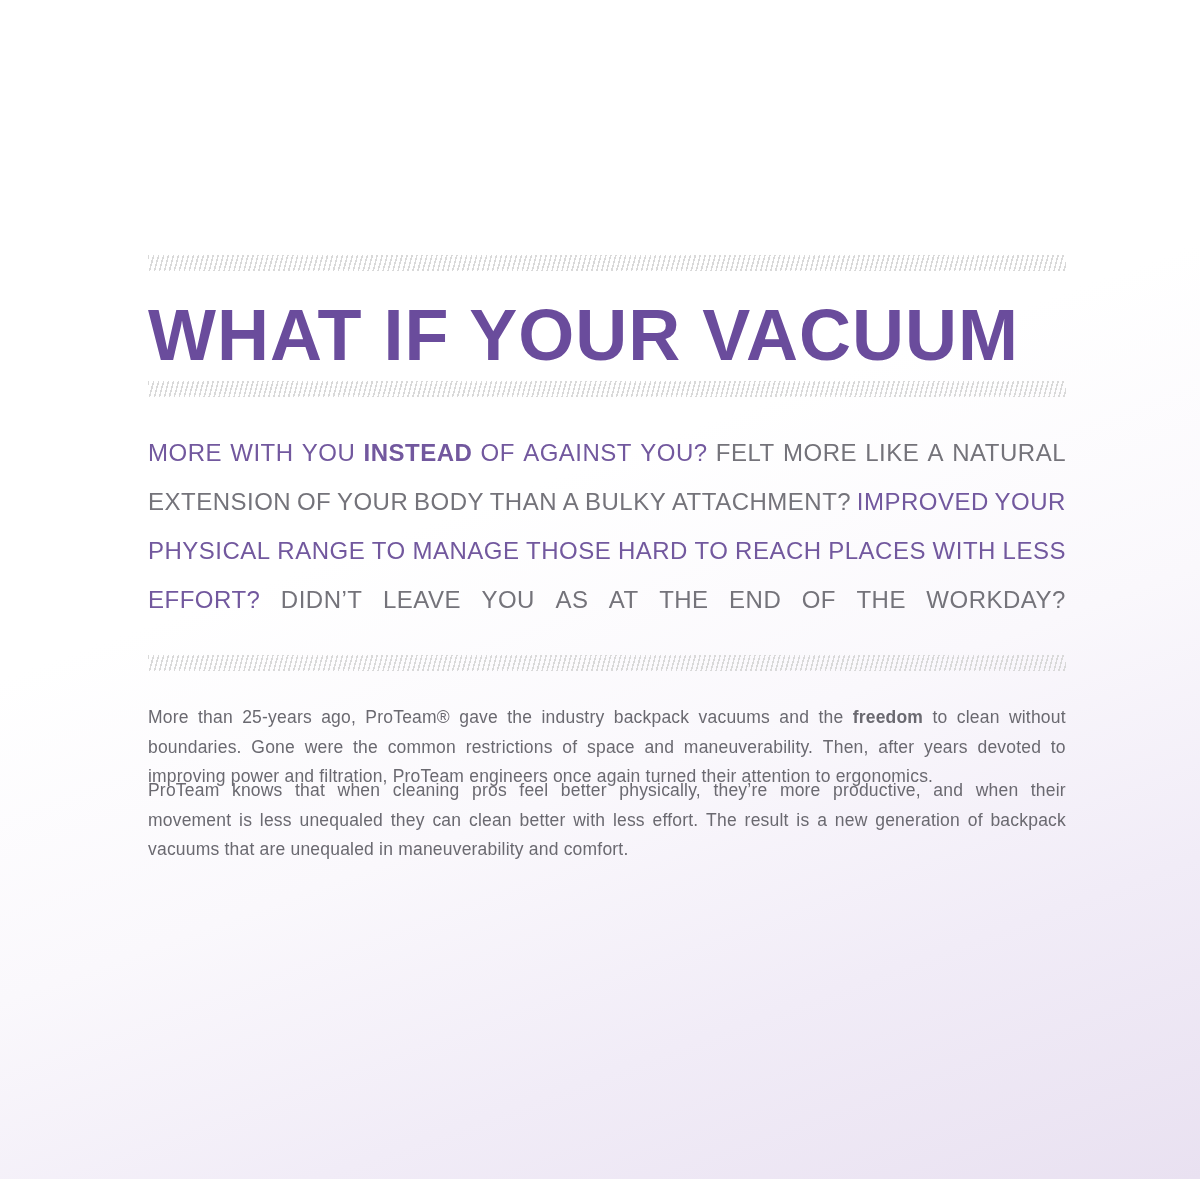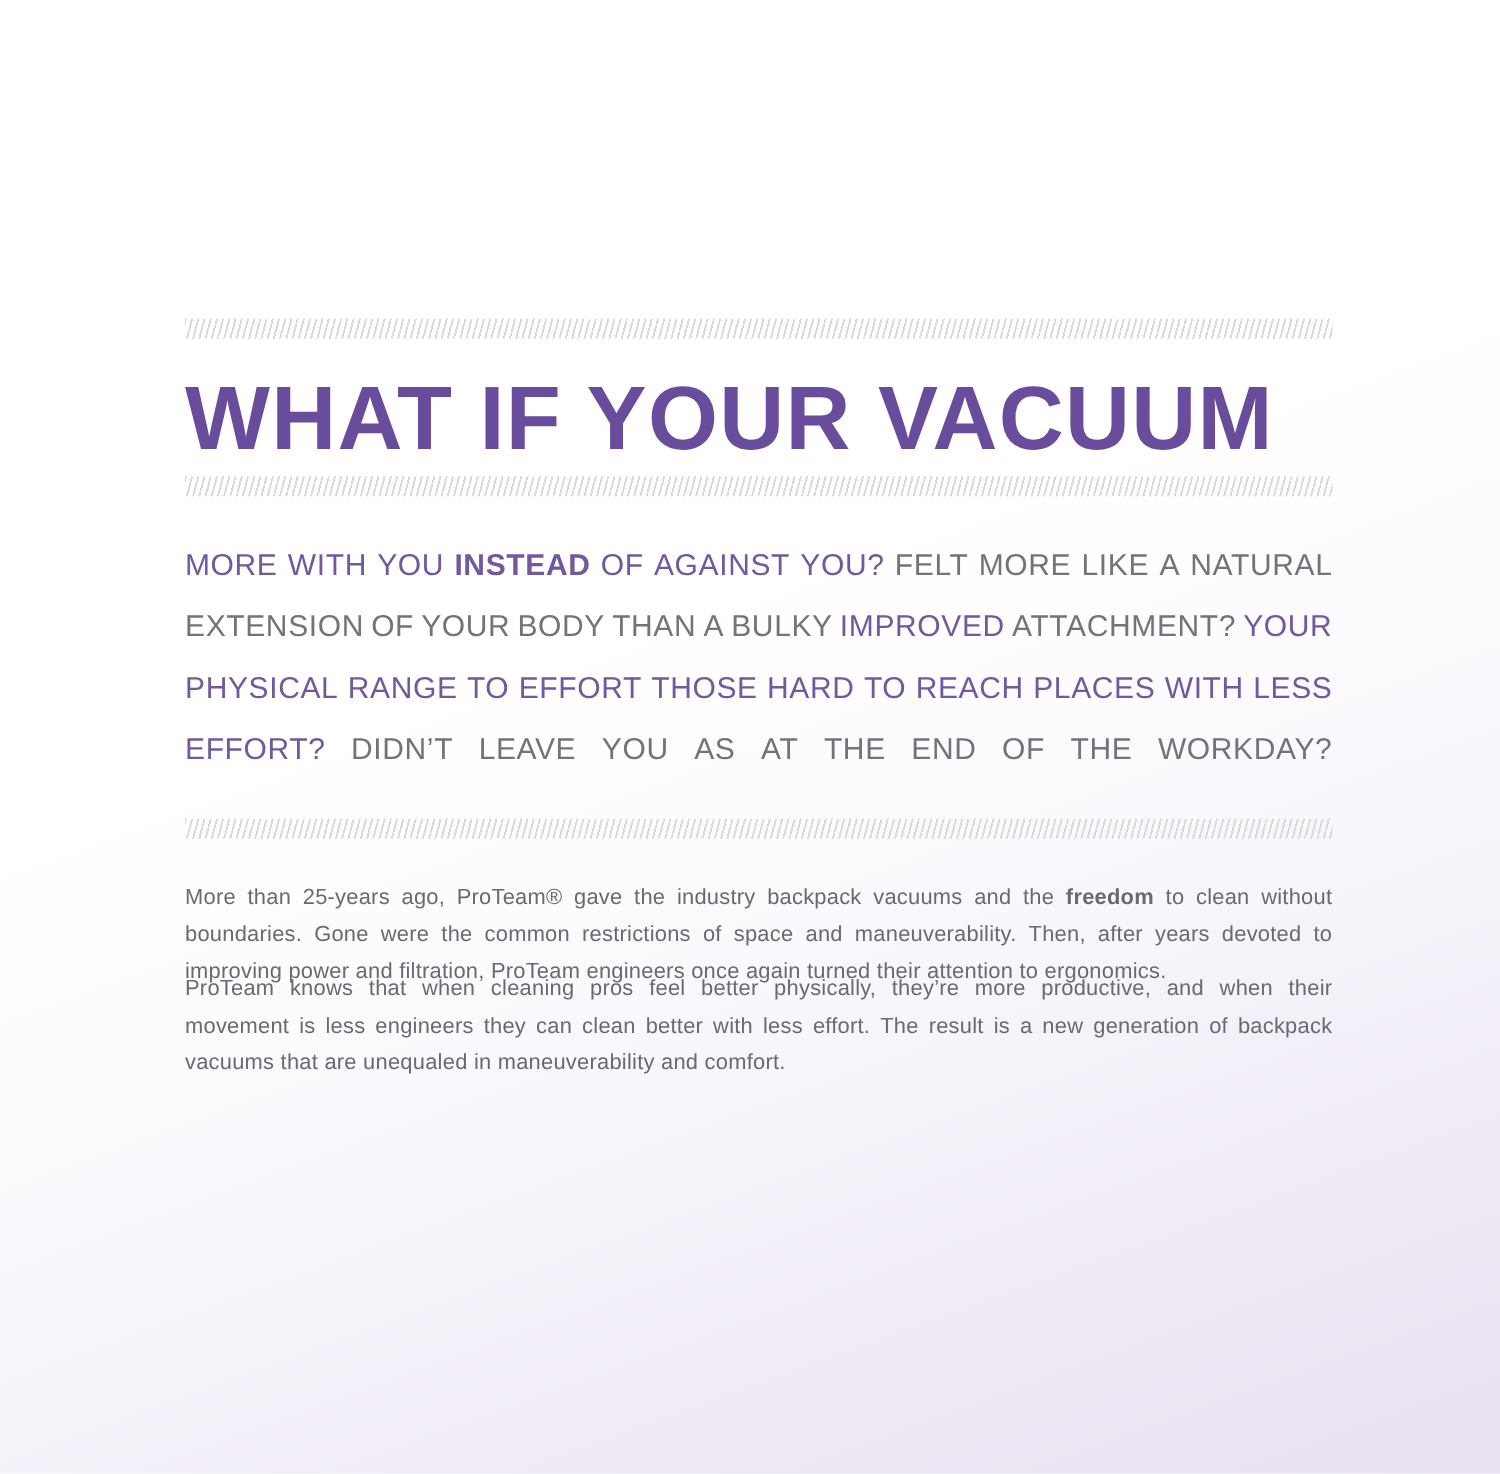--- a/index.html
+++ b/index.html
@@ -93,29 +93,29 @@
         <span class="word" style="color: rgb(116, 115, 122);">NATURAL</span>
       </div>
       <div class="line just">
         <span class="word" style="color: rgb(116, 115, 122);">EXTENSION</span>
         <span class="word" style="color: rgb(116, 115, 122);">OF</span>
         <span class="word" style="color: rgb(116, 115, 122);">YOUR</span>
         <span class="word" style="color: rgb(116, 115, 122);">BODY</span>
         <span class="word" style="color: rgb(116, 115, 122);">THAN</span>
         <span class="word" style="color: rgb(116, 115, 122);">A</span>
         <span class="word" style="color: rgb(116, 115, 122);">BULKY</span>
+        <span class="word" style="color: rgb(116, 115, 122);">ATTACHMENT?</span>
         <span class="word" style="color: rgb(114, 88, 158);">IMPROVED</span>
-        <span class="word" style="color: rgb(116, 115, 122);">ATTACHMENT?</span>
         <span class="word" style="color: rgb(114, 88, 158);">YOUR</span>
       </div>
       <div class="line just">
         <span class="word" style="color: rgb(114, 88, 158);">PHYSICAL</span>
         <span class="word" style="color: rgb(114, 88, 158);">RANGE</span>
         <span class="word" style="color: rgb(114, 88, 158);">TO</span>
-        <span class="word" style="color: rgb(114, 88, 158);">EFFORT</span>
+        <span class="word" style="color: rgb(114, 88, 158);">MANAGE</span>
         <span class="word" style="color: rgb(114, 88, 158);">THOSE</span>
         <span class="word" style="color: rgb(114, 88, 158);">HARD</span>
         <span class="word" style="color: rgb(114, 88, 158);">TO</span>
         <span class="word" style="color: rgb(114, 88, 158);">REACH</span>
         <span class="word" style="color: rgb(114, 88, 158);">PLACES</span>
         <span class="word" style="color: rgb(114, 88, 158);">WITH</span>
         <span class="word" style="color: rgb(114, 88, 158);">LESS</span>
       </div>
       <div class="line just">
         <span class="word" style="color: rgb(114, 88, 158);">EFFORT?</span>
@@ -188,21 +188,21 @@
         <span class="word" style="color: rgb(106, 105, 112);">more</span>
         <span class="word" style="color: rgb(106, 105, 112);">productive,</span>
         <span class="word" style="color: rgb(106, 105, 112);">and</span>
         <span class="word" style="color: rgb(106, 105, 112);">when</span>
         <span class="word" style="color: rgb(106, 105, 112);">their</span>
       </div>
       <div class="line just">
         <span class="word" style="color: rgb(106, 105, 112);">movement</span>
         <span class="word" style="color: rgb(106, 105, 112);">is</span>
         <span class="word" style="color: rgb(106, 105, 112);">less</span>
-        <span class="word" style="color: rgb(106, 105, 112);">engineers</span>
+        <span class="word" style="color: rgb(106, 105, 112);">unequaled</span>
         <span class="word" style="color: rgb(106, 105, 112);">they</span>
         <span class="word" style="color: rgb(106, 105, 112);">can</span>
         <span class="word" style="color: rgb(106, 105, 112);">clean</span>
         <span class="word" style="color: rgb(106, 105, 112);">better</span>
         <span class="word" style="color: rgb(106, 105, 112);">with</span>
         <span class="word" style="color: rgb(106, 105, 112);">less</span>
         <span class="word" style="color: rgb(106, 105, 112);">effort.</span>
         <span class="word" style="color: rgb(106, 105, 112);">The</span>
         <span class="word" style="color: rgb(106, 105, 112);">result</span>
         <span class="word" style="color: rgb(106, 105, 112);">is</span>

